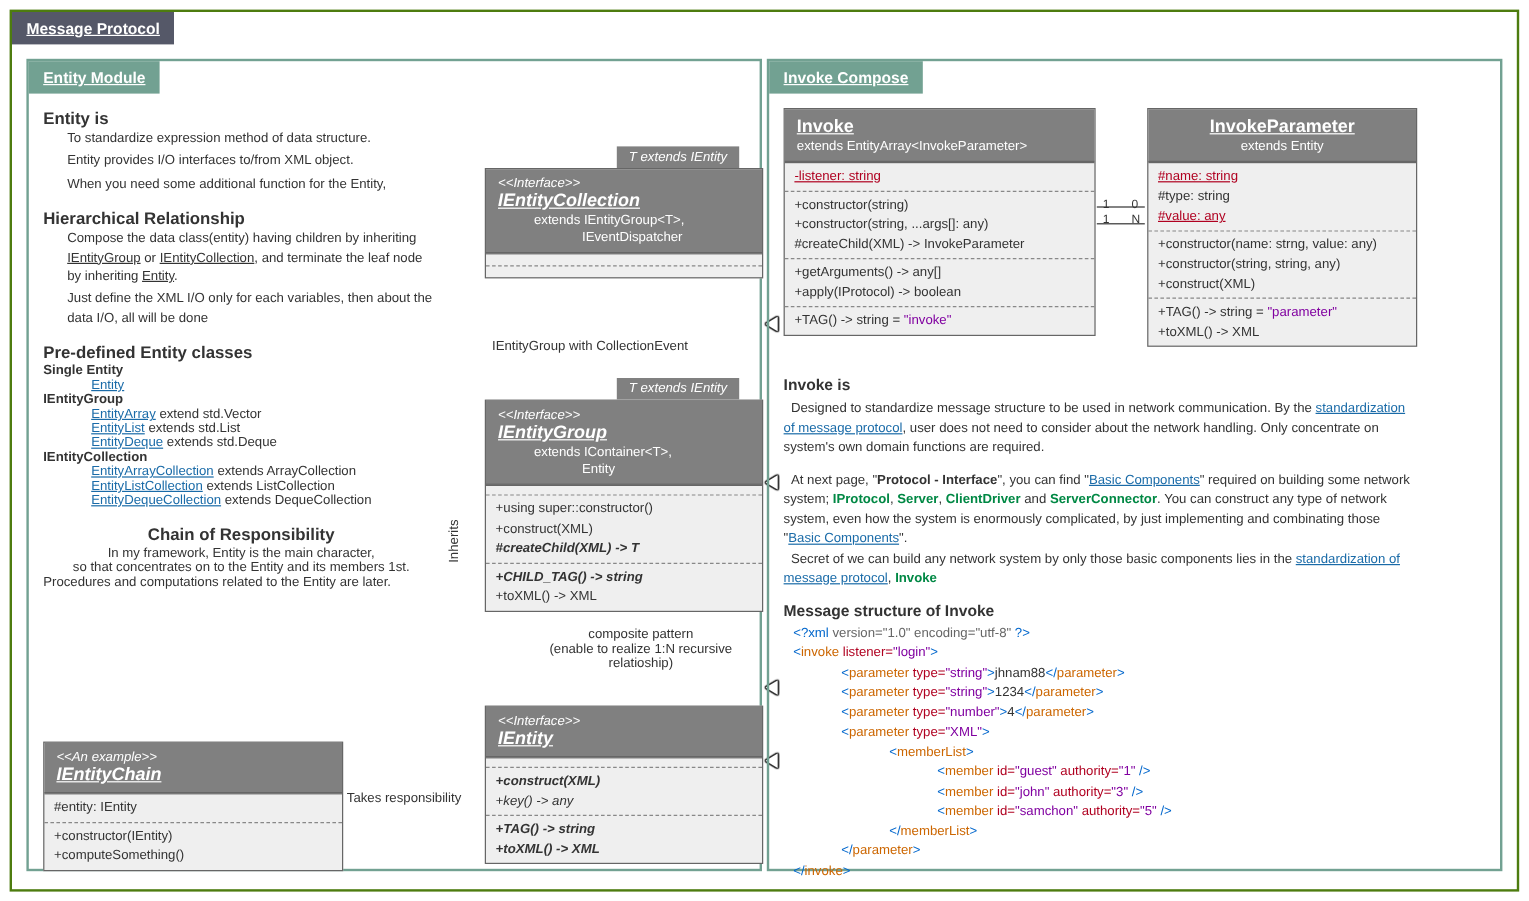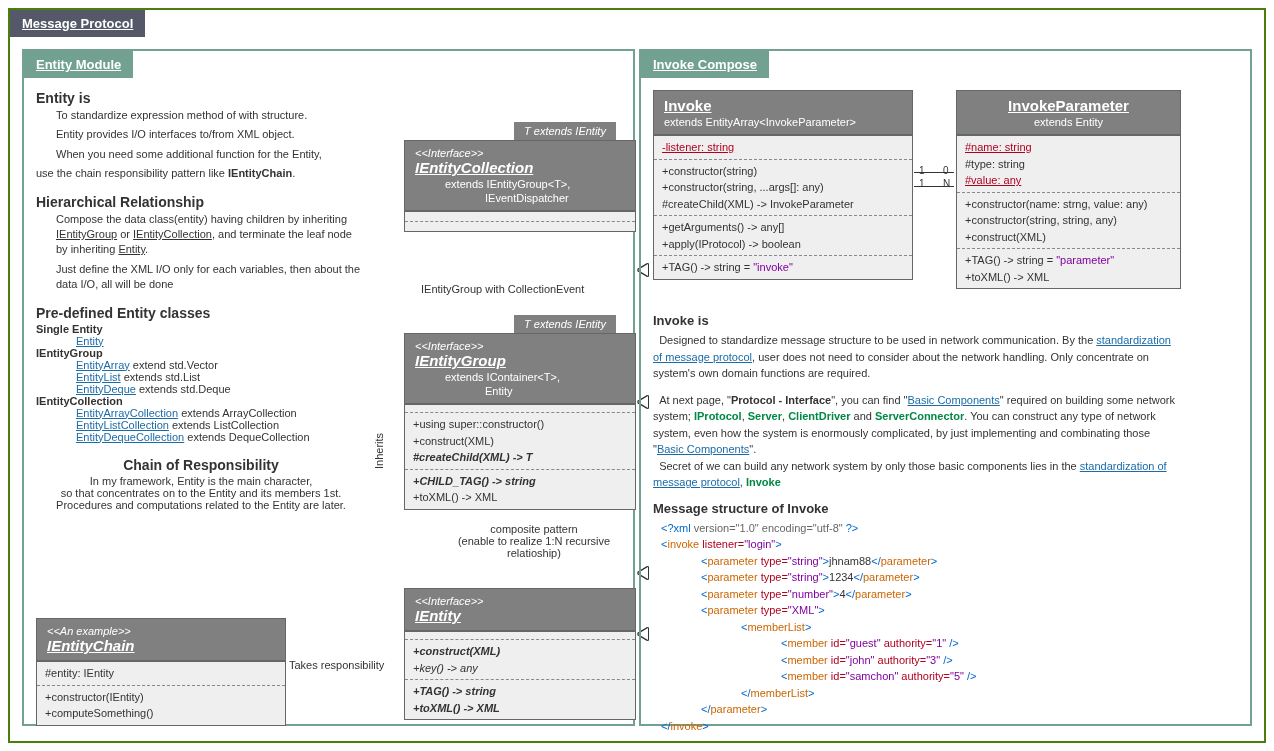--- a/index.html
+++ b/index.html
@@ -46,26 +46,23 @@
 
 <div class="outer-container">
   <div class="tab-header">Message Protocol</div>
   <div class="inner-wrap">
 
     <div class="module-container entity-module">
       <div class="module-tab">Entity Module</div>
       <div class="module-body">
         <div class="left-col">
           <div class="heading">Entity is</div>
-          <div class="desc">To standardize expression method of with structure.</div>
+          <div class="desc">To standardize expression method of data structure.</div>
           <div class="desc">Entity provides I/O interfaces to/from XML object.</div>
           <div class="desc">When you need some additional function for the Entity,</div>
-          <div class="desc-noindent">
-            <span>use the chain responsibility pattern like </span><span class="bold">IEntityChain</span><span>.</span>
-          </div>
 
           <div class="heading" style="margin-top:12px">Hierarchical Relationship</div>
           <div class="desc">
             <span>Compose the data class(entity) having children by inheriting </span><span class="underline">IEntityGroup</span><span> or </span><span class="underline">IEntityCollection</span><span>, and terminate the leaf node by inheriting </span><span class="underline">Entity</span><span>.</span>
           </div>
           <div class="desc">Just define the XML I/O only for each variables, then about the data I/O, all will be done</div>
 
           <div class="heading" style="margin-top:12px">Pre-defined Entity classes</div>
           <div class="bold" style="margin-left:0">Single Entity</div>
           <div style="margin-left:40px"><span class="link">Entity</span></div>
@@ -74,21 +71,21 @@
           <div style="margin-left:40px"><span class="link">EntityList</span><span> extends std.List</span></div>
           <div style="margin-left:40px"><span class="link">EntityDeque</span><span> extends std.Deque</span></div>
           <div class="bold">IEntityCollection</div>
           <div style="margin-left:40px"><span class="link">EntityArrayCollection</span><span> extends ArrayCollection</span></div>
           <div style="margin-left:40px"><span class="link">EntityListCollection</span><span> extends ListCollection</span></div>
           <div style="margin-left:40px"><span class="link">EntityDequeCollection</span><span> extends DequeCollection</span></div>
 
           <div class="heading" style="margin-top:14px;text-align:center">Chain of Responsibility</div>
           <div style="text-align:center;font-size:11px">In my framework, Entity is the main character,</div>
           <div style="text-align:center;font-size:11px">so that concentrates on to the Entity and its members 1st.</div>
-          <div style="text-align:center;font-size:11px">Procedures and computations related to the Entity are later.</div>
+          <div style="font-size:11px">Procedures and computations related to the Entity are later.</div>
         </div>
 
         <div class="chain-box" style="left:12px;top:540px;width:250px">
           <div class="class-header">
             <div class="stereotype">&lt;&lt;An example&gt;&gt;</div>
             <div class="classname">IEntityChain</div>
           </div>
           <div class="class-section-solid">#entity: IEntity</div>
           <div class="class-section">
             <div>+constructor(IEntity)</div>
@@ -103,21 +100,21 @@
           <div class="class-header">
             <div class="stereotype">&lt;&lt;Interface&gt;&gt;</div>
             <div class="classname">IEntityCollection</div>
             <div class="extends">extends IEntityGroup&lt;T&gt;,</div>
             <div class="extends" style="margin-left:70px">IEventDispatcher</div>
           </div>
           <div class="class-section-solid" style="height:10px"></div>
           <div class="class-section" style="height:10px"></div>
         </div>
 
-        <div class="note-label" style="left:397px;top:205px">IEntityGroup with CollectionEvent</div>
+        <div class="note-label" style="left:386px;top:205px">IEntityGroup with CollectionEvent</div>
 
         <div class="extends-tag" style="left:490px;top:237px">T extends IEntity</div>
         <div class="class-box" style="left:380px;top:255px;width:232px">
           <div class="class-header">
             <div class="stereotype">&lt;&lt;Interface&gt;&gt;</div>
             <div class="classname">IEntityGroup</div>
             <div class="extends">extends IContainer&lt;T&gt;,</div>
             <div class="extends" style="margin-left:70px">Entity</div>
           </div>
           <div class="class-section-solid" style="height:8px"></div>

